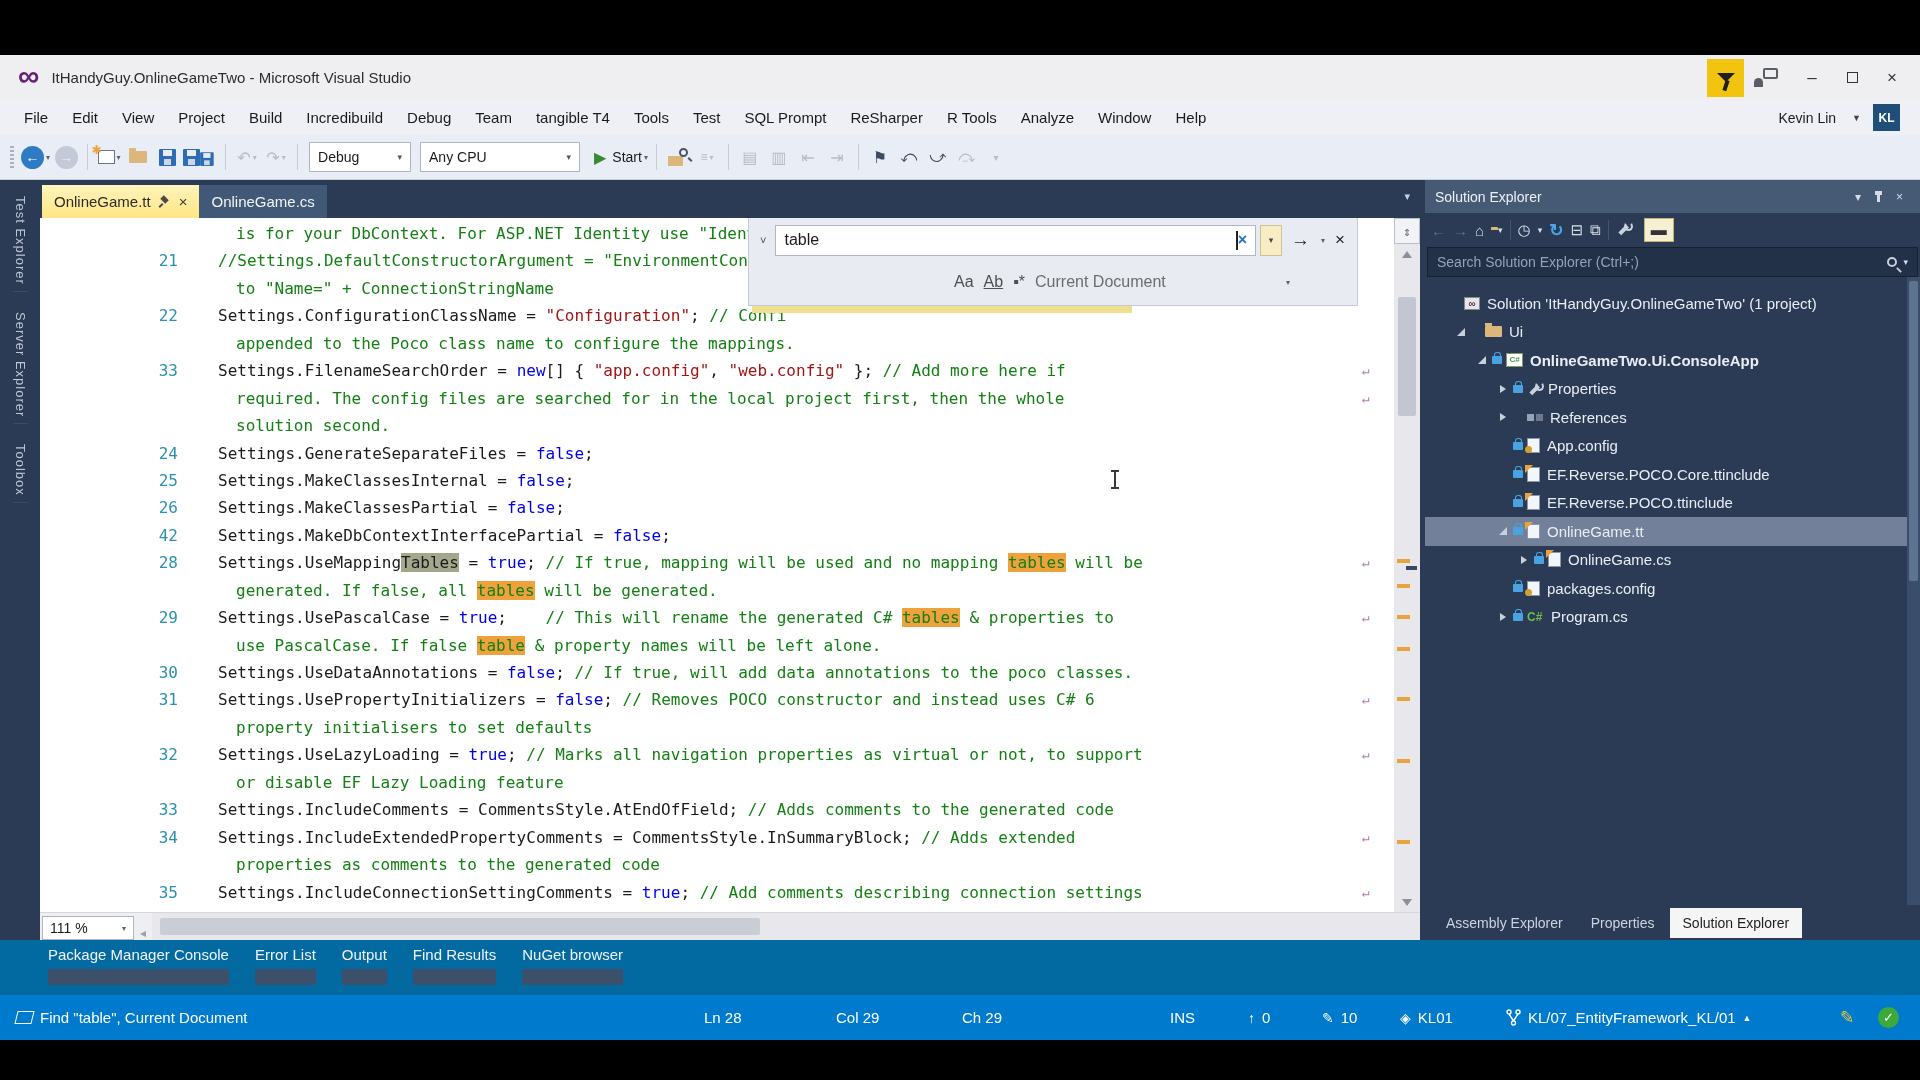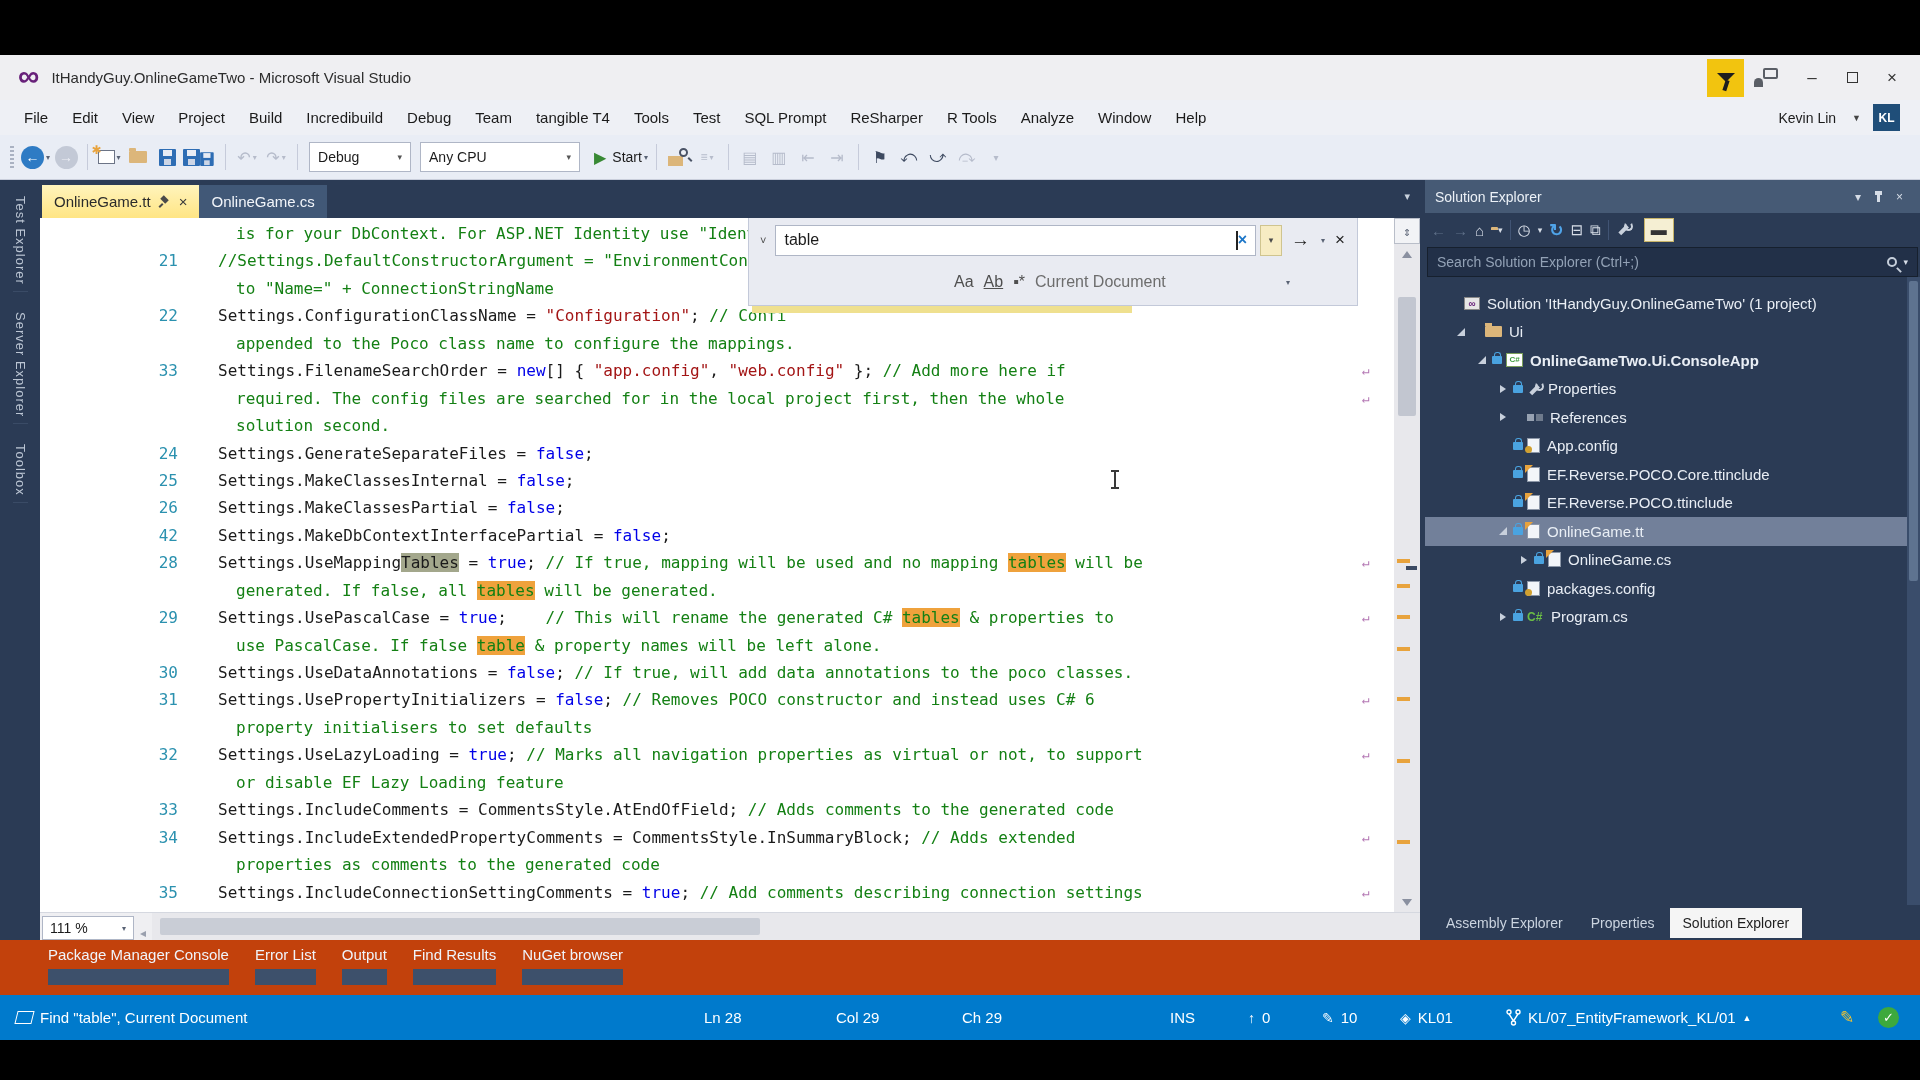--- a/index.html
+++ b/index.html
@@ -179,21 +179,21 @@
   .i-config { width:13px; height:15px; background:#F2F5F9; border:1px solid #8C97A8; }
   .i-config::before { content:''; position:absolute; left:-3px; bottom:-1px; width:7px; height:7px; border-radius:50%; background:#D0A030; }
   .i-cs { color:#6BBE45; font-weight:bold; font-size:12px; width:17px; }
   .se-scroll { position:absolute; right:0; top:0; bottom:0; width:13px; background:#3A4D6B; }
   .se-scroll .th { position:absolute; top:4px; left:2px; right:2px; height:300px; background:#5E7390; border-radius:2px; }
   .se-tabs { height:35px; display:flex; align-items:center; padding-left:8px; gap:2px; }
   .se-tab { height:30px; display:flex; align-items:center; padding:0 13px; font-size:14px; color:#CBD4E0; }
   .se-tab.active { background:#F5F5F5; color:#1E1E1E; }
 
   
-  .panel-tabs { height:55px; background:#c2410c; display:flex; padding-left:48px; gap:26px; padding-top:6px; }
+  .panel-tabs { height:55px; background:#0369a1; display:flex; padding-left:48px; gap:26px; padding-top:6px; }
   .ptab { display:flex; flex-direction:column; gap:6px; }
   .ptab .lbl { color:#F0F4FA; font-size:15px; }
   .ptab .bar { height:16px; background:#3D506B; }
 
   
   .statusbar { height:45px; background:#007ACC; position:relative; color:#FFF; font-size:15px; flex:none; }
   .sb-item { position:absolute; top:0; height:45px; display:flex; align-items:center; gap:7px; }
   .sb-pgram { width:17px; height:13px; border:1.5px solid #FFF; transform:skewX(-14deg); }
   .sb-ic { font-size:14px; }
   .branch-svg { width:15px; height:17px; }

